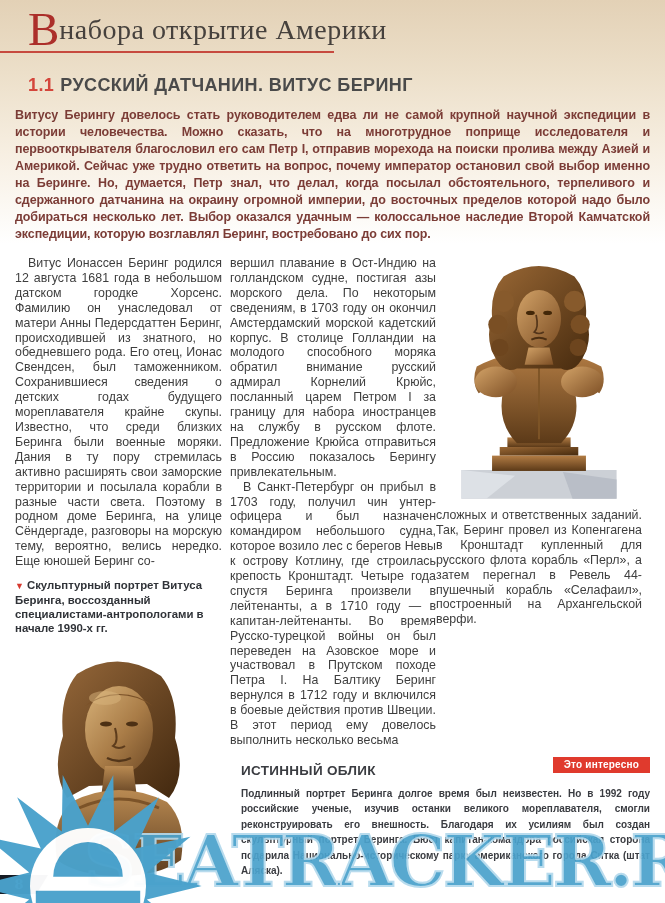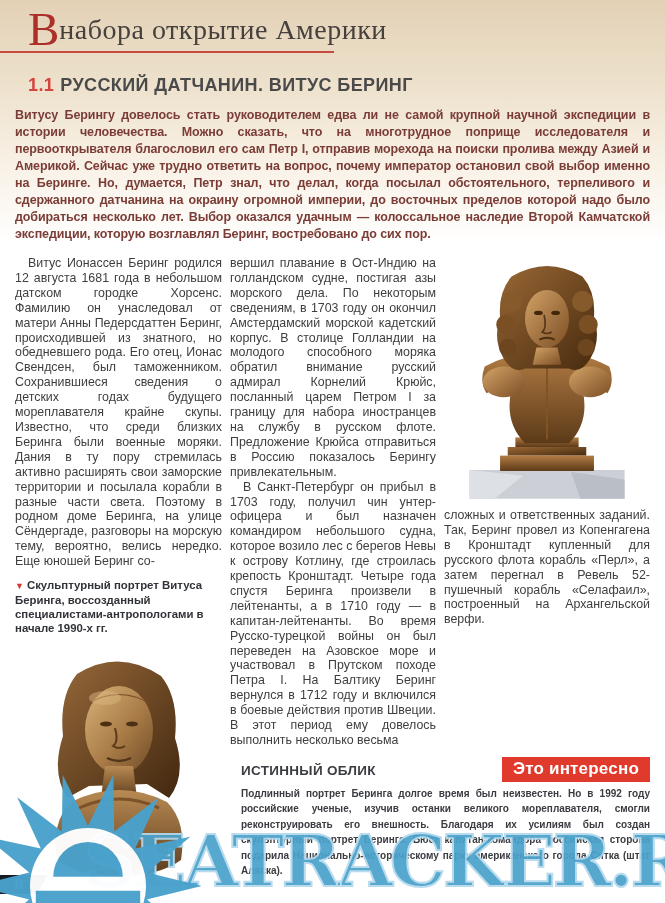--- a/index.html
+++ b/index.html
@@ -24,38 +24,38 @@
   .intro {
     margin:11px 15px 0 15px; text-align:justify;
     font-size:12.5px; line-height:17px; font-weight:bold; color:#7b3c36;
     letter-spacing:-.1px;
   }
 
   
   .cols { display:flex; gap:8px; margin:13px 15px 0 15px; }
   .col-left { width:207px; display:flex; flex-direction:column; }
   .right-group { flex:1; display:flex; flex-direction:column; }
-  .two-cols { display:flex; gap:8px; }
+  .two-cols { display:flex; }
   .two-cols .col { width:206px; }
 
   .body-copy { font-size:12.4px; line-height:14.9px; text-align:justify; color:#3e3e3e; hyphens:auto; }
   .body-copy p + p { margin-top:0; }
   .ind { text-indent:13px; }
 
   .fig-caption { font-size:11.4px; line-height:14px; font-weight:bold; color:#303338; margin-top:9px; }
   .marker { color:#d6392f; font-size:9px; margin-right:3px; }
 
   .bering-photo { flex:1; min-height:225px; margin-top:6px; background:#fff; display:flex; align-items:flex-end; justify-content:center; }
   .cruys-photo { height:243px; background:#fff; display:flex; align-items:flex-end; justify-content:center; }
 
   
   .info-box { position:relative; margin-top:13px; padding-left:11px; }
   .info-badge {
     position:absolute; top:-4px; right:0;
-    background:#e03a2d; color:#ffffff; font-weight:bold; font-size:17px;
+    background:#e03a2d; color:#ffffff; font-weight:bold; font-size:10px;
     padding:2px 11px 3px; letter-spacing:.2px;
   }
   .info-title { font-size:13.5px; font-weight:bold; color:#3a3c41; letter-spacing:.3px; margin-top:2px; }
   .info-body { margin-top:8px; font-size:10px; line-height:15.4px; font-weight:bold; color:#3a3c41; text-align:justify; }
 
   
   .watermark {
     position:absolute; z-index:5; left:84px; top:822px;
     font-family:"DejaVu Serif", serif; font-weight:bold;
     font-size:71px; line-height:78px; letter-spacing:-3px; white-space:nowrap;
@@ -169,21 +169,21 @@
                   <circle cx="136" cy="92" r="9" fill="#6d451e"></circle>
                 <ellipse cx="95" cy="62" rx="23" ry="30" fill="url(#crL)"></ellipse>
                 <ellipse cx="86" cy="56" rx="4.6" ry="2.2" fill="#422708"></ellipse>
                 <ellipse cx="104" cy="56" rx="4.6" ry="2.2" fill="#422708"></ellipse>
                 <path d="M92,58 Q95,72 90,76 Q95,79 100,76" fill="none" stroke="#53351a" stroke-width="1.8"></path>
                 <path d="M87,84 Q95,80 103,84" fill="none" stroke="#4c2f12" stroke-width="2"></path>
                 <path d="M84,92 L106,92 L110,110 L80,110 Z" fill="url(#crL)"></path>
               </svg>
             </div>
             <div class="body-copy" style="margin-top:9px;">
-              <p>сложных и ответственных заданий. Так, Беринг провел из Копенгагена в Кронштадт купленный для русского флота корабль «Перл», а затем перегнал в Ревель 52-пушечный корабль «Селафаил», построенный на Архангельской верфи.</p>
+              <p>сложных и ответственных заданий. Так, Беринг провел из Копенгагена в Кронштадт купленный для русского флота корабль «Перл», а затем перегнал в Ревель 44-пушечный корабль «Селафаил», построенный на Архангельской верфи.</p>
             </div>
           </div>
         </div>
 
         <div class="info-box">
           <div class="info-badge">Это интересно</div>
           <div class="info-title">ИСТИННЫЙ ОБЛИК</div>
           <p class="info-body">Подлинный портрет Беринга долгое время был неизвестен. Но в 1992 году российские ученые, изучив останки великого мореплавателя, смогли реконструировать его внешность. Благодаря их усилиям был создан скульптурный портрет Беринга. Бюст капитан-командора российская сторона подарила Национально-историческому парку американского города Ситка (штат Аляска).</p>
         </div>
       </div>

